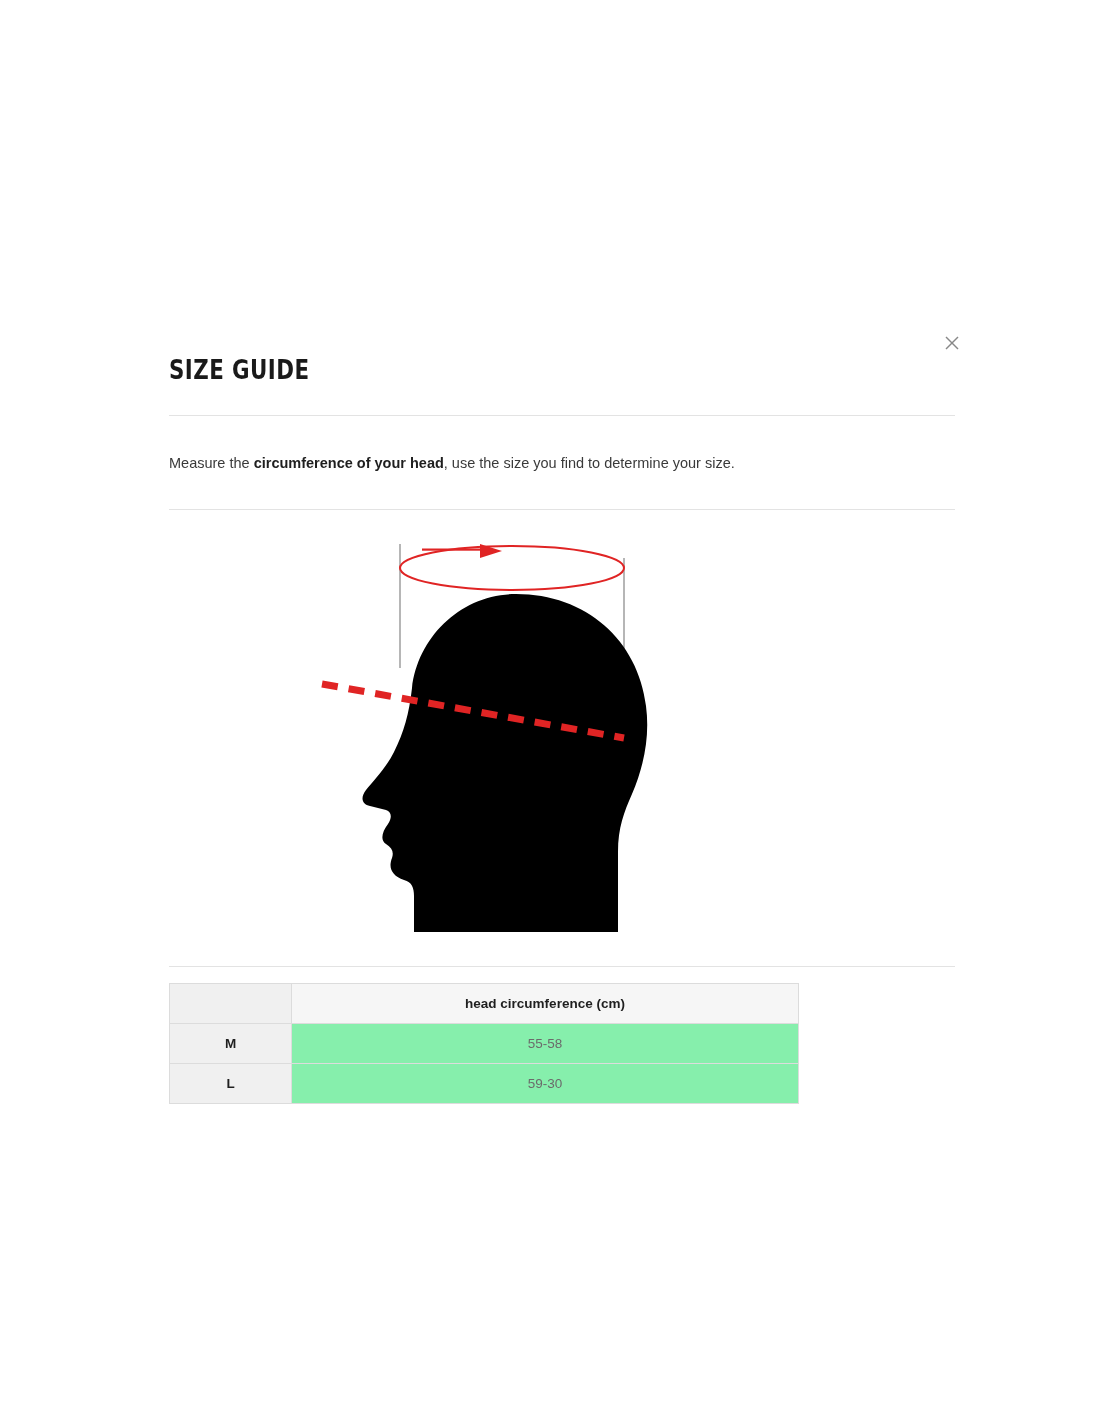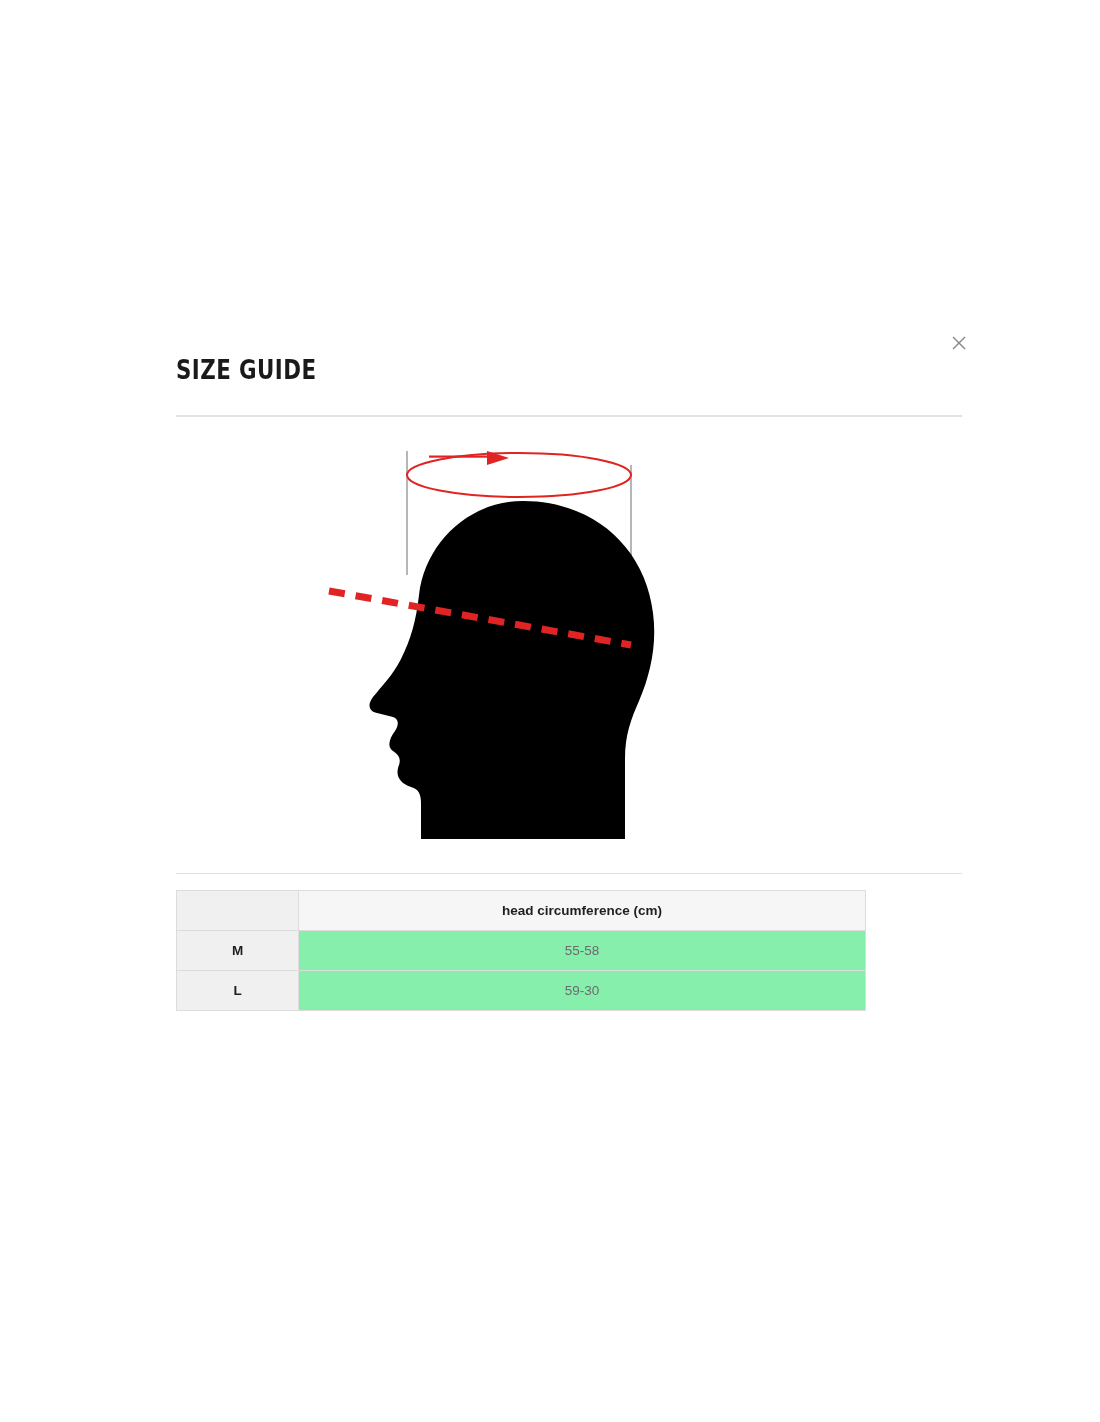--- a/index.html
+++ b/index.html
@@ -11,21 +11,21 @@
     width: 1100px;
     height: 1422px;
     font-family: "Liberation Sans", sans-serif;
     color: #333333;
     position: relative;
     overflow: hidden;
   }
 
   .modal {
     position: absolute;
-    left: 176px;
+    left: 169px;
     top: 320px;
     width: 786px;
   }
 
   .close-btn {
     position: absolute;
     right: -10px;
     top: 10px;
     width: 26px;
     height: 26px;
@@ -71,21 +71,21 @@
 
   .figure-row {
     padding: 26px 0 30px 0;
     display: flex;
     justify-content: center;
     align-items: center;
   }
 
   table.size-table {
     border-collapse: collapse;
-    width: 690px;
+    width: 630px;
     table-layout: fixed;
     margin-top: 16px;
   }
   table.size-table th,
   table.size-table td {
     border: 1px solid #dcdcdc;
     height: 37px;
     text-align: center;
     vertical-align: middle;
     font-size: 13.5px;
@@ -121,20 +121,23 @@
       <line x1="7" y1="7" x2="19" y2="19" stroke="#888888" stroke-width="1.4"></line>
       <line x1="19" y1="7" x2="7" y2="19" stroke="#888888" stroke-width="1.4"></line>
     </svg>
   </button>
 
   <h1 class="modal-title">SIZE GUIDE</h1>
 
   <div style="height:30px"></div>
   <hr class="divider">
 
+  <div class="intro-row">
+    <p class="intro-text"><span>Measure the </span><strong>circumference of your head</strong><span>, use the size you find to determine your size.</span></p>
+  </div>
 
   <hr class="divider">
 
   <div class="figure-row">
     <svg width="520" height="400" viewBox="0 0 520 400">
 
       <line x1="98" y1="8" x2="98" y2="132" stroke="#7a7a7a" stroke-width="1.1"></line>
       <line x1="322" y1="22" x2="322" y2="142" stroke="#7a7a7a" stroke-width="1.1"></line>
 
       <ellipse cx="210" cy="32" rx="112" ry="22" fill="none" stroke="#e02424" stroke-width="2"></ellipse>

